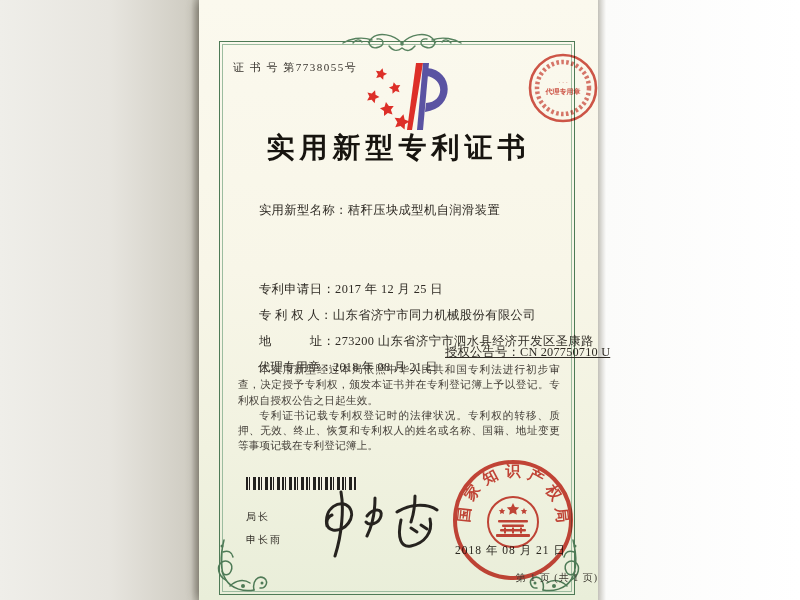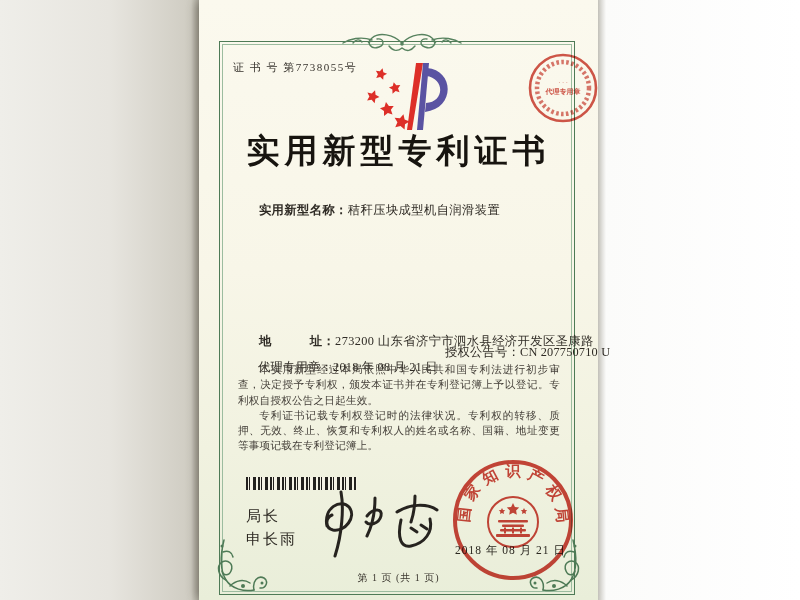--- a/index.html
+++ b/index.html
@@ -29,59 +29,59 @@
   .frame::after{
     content:"";position:absolute;inset:1.6px;border:1px solid #9cbc9f;
   }
   .cert-number{
     position:absolute;left:34px;top:60px;
     font-size:11px;letter-spacing:1.5px;color:#35312b;
   }
   .logo{position:absolute;left:160px;top:56px;width:100px;height:80px;}
   .title{
     position:absolute;left:0;top:129px;width:399px;text-align:center;
-    font-size:33px;font-weight:700;letter-spacing:5px;color:#17140f;
+    font-size:28px;font-weight:700;letter-spacing:5px;color:#17140f;
   }
   .field-row{
     position:absolute;left:46px;width:330px;white-space:pre;
     font-size:12.3px;color:#2f2b25;letter-spacing:.4px;
   }
-  .field-row .flabel{font-weight:700;}
+  .field-row .flabel{font-weight:400;}
   .grant-row{position:absolute;left:46px;top:344px;width:340px;white-space:pre;
     font-size:12.3px;color:#2f2b25;letter-spacing:.2px;}
-  .grant-row .right{position:absolute;left:200px;top:0;}
+  .grant-row .right{position:absolute;left:200px;top:0;text-decoration:underline;}
   .paras{
     position:absolute;left:39px;top:362px;width:322px;
     font-size:10.6px;line-height:15.3px;color:#45403a;
     text-align:justify;letter-spacing:.2px;
   }
   .paras p{margin:0;text-indent:2em;}
   .barcode{
     position:absolute;left:47px;top:477px;width:111px;height:13px;
     background:repeating-linear-gradient(90deg,
       #23211e 0 1.6px,#f5f3e6 1.6px 3.2px,
       #23211e 3.2px 4.2px,#f5f3e6 4.2px 7.4px,
       #23211e 7.4px 10px,#f5f3e6 10px 12px);
   }
   .director{
     position:absolute;left:47px;top:505px;
-    font-size:15px;line-height:23px;color:#2c2822;letter-spacing:2px;
+    font-size:10px;line-height:23px;color:#2c2822;letter-spacing:2px;
   }
   .signature{position:absolute;left:112px;top:486px;width:140px;height:78px;}
   .seal-main{position:absolute;left:252px;top:458px;width:124px;height:124px;
     mix-blend-mode:multiply;opacity:.92;}
   .issue-date{
     position:absolute;left:256px;top:543px;width:140px;
     font-size:11.5px;letter-spacing:1px;color:#2e2a25;z-index:3;
     mix-blend-mode:multiply;
   }
   .seal-agency{position:absolute;left:328px;top:52px;width:72px;height:72px;
     mix-blend-mode:multiply;opacity:.9;}
   .page-footer{
-    position:absolute;left:0;top:571px;width:399px;text-align:center;
+    position:absolute;left:0;top:571px;width:399px;text-align:right;
     font-size:10px;color:#3c3830;letter-spacing:1px;
   }
   .ornament-top{position:absolute;left:128px;top:30px;width:150px;height:26px;}
   .ornament-bl{position:absolute;left:11px;top:534px;width:62px;height:62px;}
   .ornament-br{position:absolute;left:326px;top:534px;width:62px;height:62px;transform:scaleX(-1);}
   svg{display:block;}
 </style>
 </head>
 <body>
 
@@ -148,20 +148,26 @@
     <g fill="#5a53a2">
       <polygon points="64,7 70,7 64,74 58,74"></polygon>
       <path d="M68,12 C95,14 97,52 66,56 L67,47 C86,46 86,22 67,20 Z"></path>
     </g>
   </svg>
 
   <div class="title">实用新型专利证书</div>
 
   <div class="field-row" style="top:187px">
     <span class="flabel">实用新型名称：</span><span class="fvalue">秸秆压块成型机自润滑装置</span>
+  </div>
+  <div class="field-row" style="top:266px">
+    <span class="flabel">专利申请日：</span><span class="fvalue">2017 年 12 月 25 日</span>
+  </div>
+  <div class="field-row" style="top:292px">
+    <span class="flabel">专 利 权 人：</span><span class="fvalue">山东省济宁市同力机械股份有限公司</span>
   </div>
   <div class="field-row" style="top:318px">
     <span class="flabel">地　　　址：</span><span class="fvalue">273200 山东省济宁市泗水县经济开发区圣康路</span>
   </div>
 
   <div class="grant-row">
     <span>代理专用章：</span><span>2018 年 08 月 21 日</span>
     <span class="right"><span>授权公告号：</span><span>CN 207750710 U</span></span>
   </div>
 

